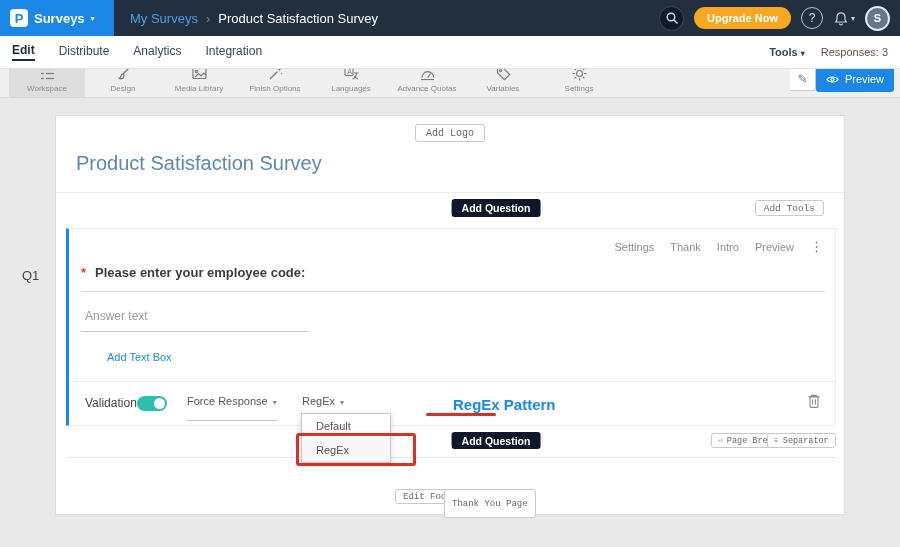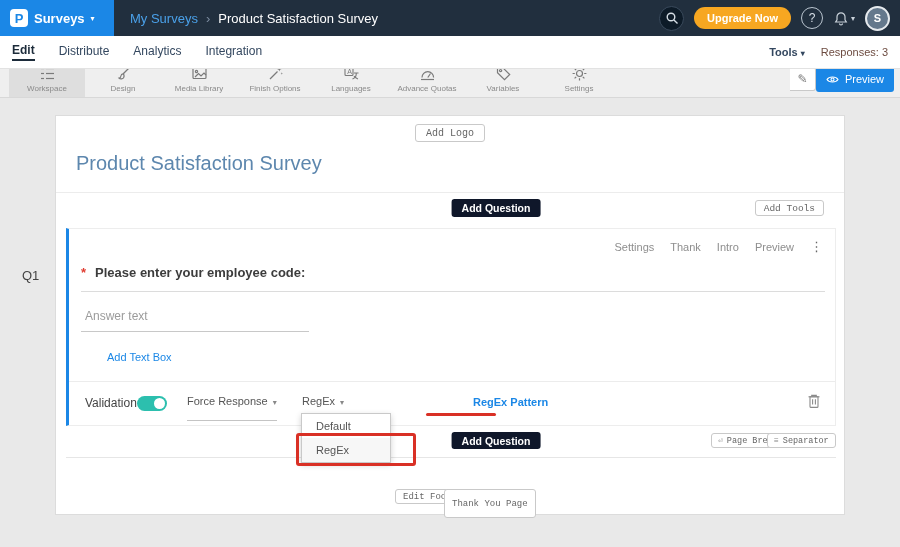--- a/index.html
+++ b/index.html
@@ -70,21 +70,21 @@
   .validation-divider { position:absolute; top:152px; left:0; width:100%; height:1px; background:#ececec; }
 
   .validation-row { position:absolute; top:154px; left:0; right:0; height:44px; }
   .v-label { position:absolute; left:16px; top:13px; font-size:12px; color:#444; }
   .toggle { position:absolute; left:68px; top:13px; width:30px; height:15px; border-radius:8px; background:#2cbfae; cursor:pointer; }
   .toggle .knob { position:absolute; right:2px; top:2px; width:11px; height:11px; border-radius:50%; background:#fff; }
   .mini-dd { position:absolute; top:12px; font-size:11px; color:#555; border-bottom:1px solid #c4c4c4; padding-bottom:13px; cursor:pointer; }
   .mini-dd .caret { color:#888; margin-left:5px; }
   .force-dd { left:118px; }
   .regex-dd { left:233px; }
-  .pattern-link { position:absolute; left:376px; top:13px; font-size:11px; font-weight:700; color:#1b87e6; cursor:pointer;padding-left:28px; }
+  .pattern-link { position:absolute; left:356px; top:13px; font-size:15px; font-weight:700; color:#1b87e6; cursor:pointer;padding-left:28px; }
   .pattern-underline { position:absolute; left:357px; top:30px; width:70px; height:3px; background:#d93025; border-radius:2px; }
   .trash { position:absolute; right:14px; top:10px; cursor:pointer; }
 
   .mid-divider { position:absolute; top:341px; left:10px; width:770px; height:1px; background:#e6e6e6; z-index:1; }
 
   .dropdown { position:absolute; left:245px; top:297px; width:90px; background:#fff; border:1px solid #c9c9c9; box-shadow:0 2px 6px rgba(0,0,0,.18); z-index:5; }
   .dd-option { height:24px; line-height:24px; padding-left:14px; font-size:11px; color:#555; cursor:pointer; }
   .dd-option.selected { background:#f7f7f7; }
   .red-box { position:absolute; left:240px; top:317px; width:120px; height:33px; border:3px solid #d93025; border-radius:3px; z-index:6; pointer-events:none; }
 

